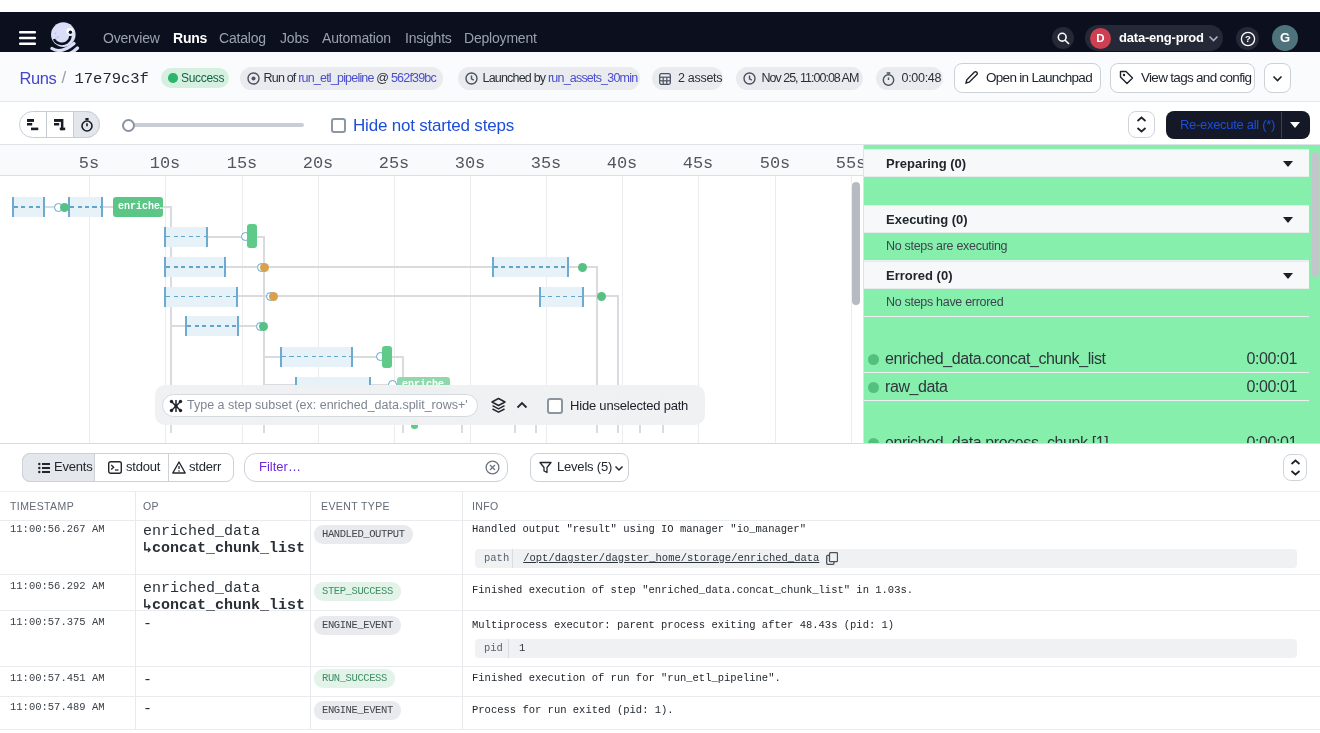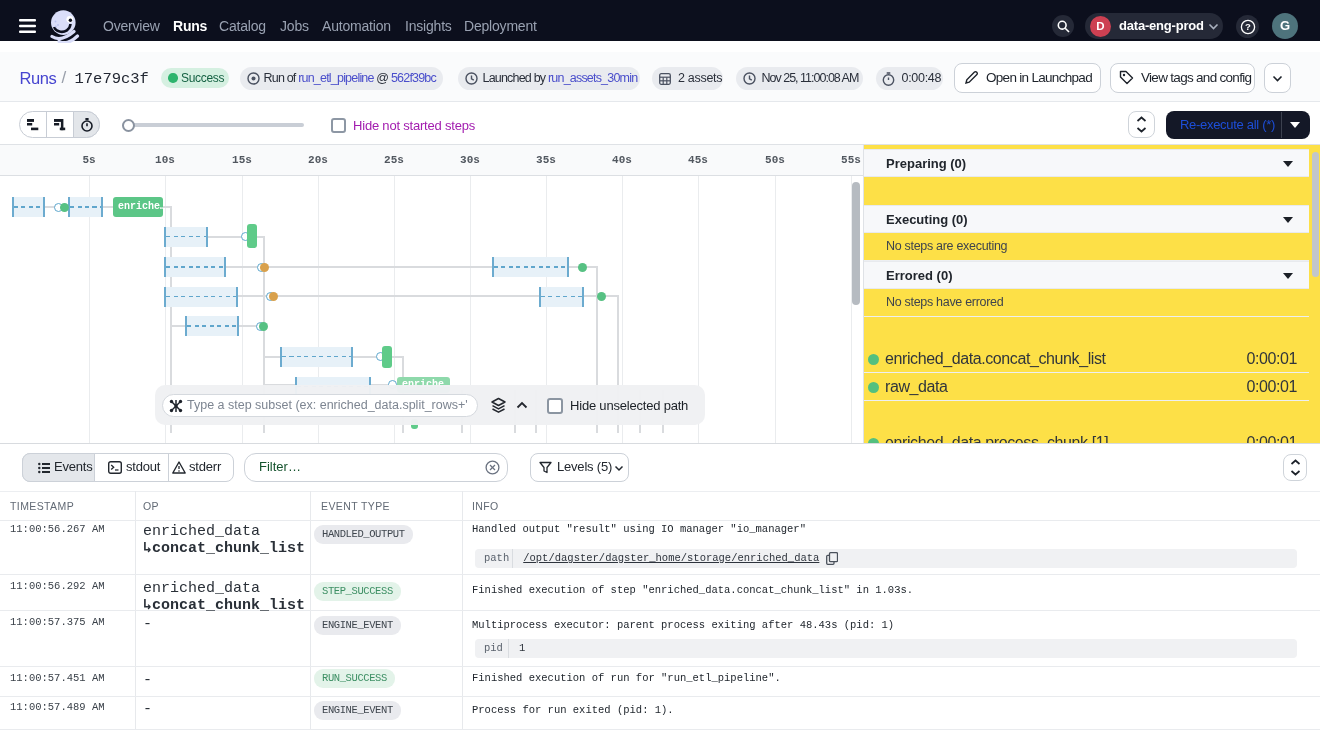--- a/index.html
+++ b/index.html
@@ -1,45 +1,45 @@
 <!DOCTYPE html>
 <html><head>
 <meta charset="utf-8">
 <style>
 * { margin:0; padding:0; box-sizing:border-box; }
 html,body { width:1320px; height:733px; overflow:hidden; }
 body { font-family:"Liberation Sans",sans-serif; background:#fff; position:relative; }
 .mono { font-family:"Liberation Mono",monospace; }
 .abs { position:absolute; }
 
-#nav { position:absolute; left:0; top:0; width:1320px; height:41px; background:#0c0f1d; }
+#nav { position:absolute; left:0; top:12px; width:1320px; height:41px; background:#0c0f1d; }
 #nav .navlink { position:absolute; top:0; height:52px; line-height:52px; font-size:14px; letter-spacing:-0.2px; color:#99a1b1; }
 #nav .active { color:#fff; font-weight:bold; }
 
 #runheader { position:absolute; left:0; top:52px; width:1320px; height:50px; background:#fafbfc; border-bottom:1px solid #e5e8ec; }
 .tagpill { position:absolute; top:15px; height:23px; background:#e9ebef; border-radius:12px; font-size:12.5px; letter-spacing:-0.3px; overflow:hidden; color:#2a2f3a; line-height:23px; white-space:nowrap; }
 .tagpill .lnk { color:#4a4ecb; }
 .hbtn { position:absolute; top:11px; height:30px; background:#fff; border:1px solid #ccd1d8; border-radius:8px; font-size:13.5px; letter-spacing:-0.3px; overflow:hidden; color:#1d222a; line-height:28px; white-space:nowrap; }
 
 #toolbar { position:absolute; left:0; top:102px; width:1320px; height:43px; background:#fff; border-bottom:1px solid #dfe2e6; }
 
 #gantt { position:absolute; left:0; top:145px; width:863px; height:298px; background:#fff; overflow:hidden; }
 .gridv { position:absolute; top:31px; bottom:0; width:1px; background:#eaecee; }
-.axlab { position:absolute; top:9px; font-family:"Liberation Mono",monospace; font-size:11px; color:#51575f; transform:translateX(-50%);font-weight:bold; }
+.axlab { position:absolute; top:9px; font-family:"Liberation Mono",monospace; font-size:17px; color:#51575f; transform:translateX(-50%); }
 .gbar { position:absolute; height:20px; background:#e7f1f8; border-left:2px solid #6cabcf; border-right:2px solid #6cabcf; }
 .gbar i { position:absolute; left:0; right:0; top:9px; height:1.7px; background:repeating-linear-gradient(90deg,#60a6cc 0 4px,rgba(0,0,0,0) 4px 7.5px); display:block; }
 .hl { position:absolute; height:2px; background:#d9dbde; }
 .vl { position:absolute; width:2px; background:#d9dbde; }
 .circ { position:absolute; width:9px; height:9px; border-radius:50%; background:#fff; border:1.7px solid #5ea7cd; }
 .gdot { position:absolute; width:9px; height:9px; border-radius:50%; background:#57c183; }
 .odot { position:absolute; width:9px; height:9px; border-radius:50%; background:#d9a14c; }
 .gsolid { position:absolute; background:#5fcb89; border-radius:3px; }
 .glabel { position:absolute; background:#5cc687; border-radius:3px; color:#fff; font-family:"Liberation Mono",monospace; font-weight:bold; font-size:10px; white-space:nowrap; overflow:hidden; }
 
-#rpanel { position:absolute; left:863px; top:145px; width:457px; height:298px; background:#fde047; border-left:1px solid #dfe2e6; overflow:hidden; }
+#rpanel { position:absolute; left:863px; top:145px; width:457px; height:298px; background:#86efac; border-left:1px solid #dfe2e6; overflow:hidden; }
 .phead { position:absolute; left:0; width:445px; height:28px; background:#f7f8fa; border-top:1px solid #e8eaee; border-bottom:1px solid #e8eaee; font-size:13px; font-weight:bold; color:#21262d; line-height:27px; padding-left:22px; }
 .phead .tri { position:absolute; right:16px; top:11px; width:0; height:0; border-left:5px solid transparent; border-right:5px solid transparent; border-top:6px solid #1b1f26; }
 .prow { position:absolute; left:0; width:445px; height:28px; border-bottom:1px solid #edeff2; font-size:12.5px; letter-spacing:-0.3px; color:#3e444d; line-height:27px; padding-left:22px; }
 .pitem { position:absolute; left:0; width:445px; height:28px; border-bottom:1px solid #edeff2; font-size:16px; letter-spacing:-0.4px; color:#30353c; line-height:27px;text-decoration:underline; }
 .pitem .dot { position:absolute; left:3.5px; top:8.5px; width:11px; height:11px; border-radius:50%; background:#53c07f; }
 .pitem .nm { position:absolute; left:21px; top:0; line-height:27px; }
 .pitem .dur { position:absolute; right:12px; top:0; line-height:27px; }
 
 #logsec { position:absolute; left:0; top:443px; width:1320px; height:290px; background:#fff; border-top:1px solid #d8dbdf; }
 .colhdr { position:absolute; top:0; font-size:10.5px; letter-spacing:0.4px; color:#626a75; }
@@ -171,21 +171,21 @@
       </g>
     </svg>
   <svg class="abs" style="left:80.5px;top:16px" width="13" height="14" viewBox="0 0 13 14">
       <circle cx="6" cy="8" r="5" stroke="#171c26" stroke-width="1.6" fill="none"></circle>
       <rect x="4.4" y="0" width="3.2" height="2.2" fill="#171c26"></rect>
       <line x1="6" y1="5.2" x2="6" y2="8.2" stroke="#171c26" stroke-width="1.6"></line>
     </svg>
   <div class="abs" style="left:122px;top:21px;width:182px;height:4px;border-radius:2px;background:#c9ced6"></div>
   <div class="abs" style="left:122px;top:17px;width:13px;height:13px;border-radius:50%;background:#fff;border:2px solid #8a93a0"></div>
   <div class="abs" style="left:331px;top:15.5px;width:15px;height:15px;border:2px solid #8d97a4;border-radius:3px;background:#fff"></div>
-  <span class="abs" style="left:353px;top:2px;height:43px;line-height:43px;font-size:13px;letter-spacing:-0.2px;color:#a21caf">Hide not started steps</span>
+  <span class="abs" style="left:353px;top:2px;height:43px;line-height:43px;font-size:17px;letter-spacing:-0.2px;color:#1d4ed8">Hide not started steps</span>
   <div class="abs" style="left:1128px;top:9px;width:27px;height:27px;border:1px solid #cfd4da;border-radius:8px;background:#fff"></div>
   <svg class="abs" style="left:1136px;top:14px" width="11" height="17" viewBox="0 0 11 17">
       <path d="M1.5 5 L5.5 1.5 L9.5 5" stroke="#1d222a" stroke-width="1.7" fill="none"></path>
       <path d="M1.5 12 L5.5 15.5 L9.5 12" stroke="#1d222a" stroke-width="1.7" fill="none"></path>
     </svg>
   <div class="abs" style="left:1166px;top:8.5px;width:144px;height:28px;border-radius:8px;background:#141827"></div>
   <span class="abs" style="left:1180px;top:8.5px;height:28px;line-height:28px;font-size:13px;letter-spacing:-0.3px;color:#1d4ed8">Re-execute all (*)</span>
   <div class="abs" style="left:1281px;top:9.5px;width:1px;height:26px;background:#3c414f"></div>
   <div class="abs" style="left:1290px;top:20px;width:0;height:0;border-left:5.5px solid transparent;border-right:5.5px solid transparent;border-top:6px solid #fff"></div>
 </div>
@@ -376,21 +376,21 @@
       <line x1="7" y1="9" x2="10.5" y2="9" stroke="#22272e" stroke-width="1.3"></line>
     </svg>
   <span class="abs" style="left:126px;top:9px;height:29px;line-height:28px;font-size:13px;letter-spacing:-0.2px;color:#22272e">stdout</span>
   <svg class="abs" style="left:172px;top:16.5px" width="14" height="13" viewBox="0 0 14 13">
       <path d="M7 1 L13.2 12 L0.8 12 Z" stroke="#22272e" stroke-width="1.4" fill="none" stroke-linejoin="round"></path>
       <line x1="7" y1="5" x2="7" y2="8" stroke="#22272e" stroke-width="1.3"></line>
       <circle cx="7" cy="10" r="0.8" fill="#22272e"></circle>
     </svg>
   <span class="abs" style="left:189px;top:9px;height:29px;line-height:28px;font-size:13px;letter-spacing:-0.2px;color:#22272e">stderr</span>
   <div class="abs" style="left:244px;top:9px;width:264px;height:29px;border:1px solid #ccd1d8;border-radius:12px;background:#fff"></div>
-  <span class="abs" style="left:259px;top:9px;height:29px;line-height:28px;font-size:13px;color:#14532d">Filter…</span>
+  <span class="abs" style="left:259px;top:9px;height:29px;line-height:28px;font-size:13px;color:#6d28d9">Filter…</span>
   <svg class="abs" style="left:485px;top:15.5px" width="15" height="15" viewBox="0 0 15 15">
       <circle cx="7.5" cy="7.5" r="6.4" stroke="#6a7280" stroke-width="1.3" fill="none"></circle>
       <line x1="5" y1="5" x2="10" y2="10" stroke="#6a7280" stroke-width="1.3"></line>
       <line x1="10" y1="5" x2="5" y2="10" stroke="#6a7280" stroke-width="1.3"></line>
     </svg>
   <div class="abs" style="left:530px;top:9px;width:99px;height:29px;border:1px solid #ccd1d8;border-radius:8px;background:#fff"></div>
   <svg class="abs" style="left:539px;top:16.5px" width="13" height="13" viewBox="0 0 13 13">
       <path d="M1 1.5 L12 1.5 L8 6.5 L8 11.5 L5 10 L5 6.5 Z" stroke="#22272e" stroke-width="1.3" fill="none" stroke-linejoin="round"></path>
     </svg>
   <span class="abs" style="left:557px;top:9px;height:29px;line-height:28px;font-size:13px;letter-spacing:-0.2px;color:#22272e">Levels (5)</span>

